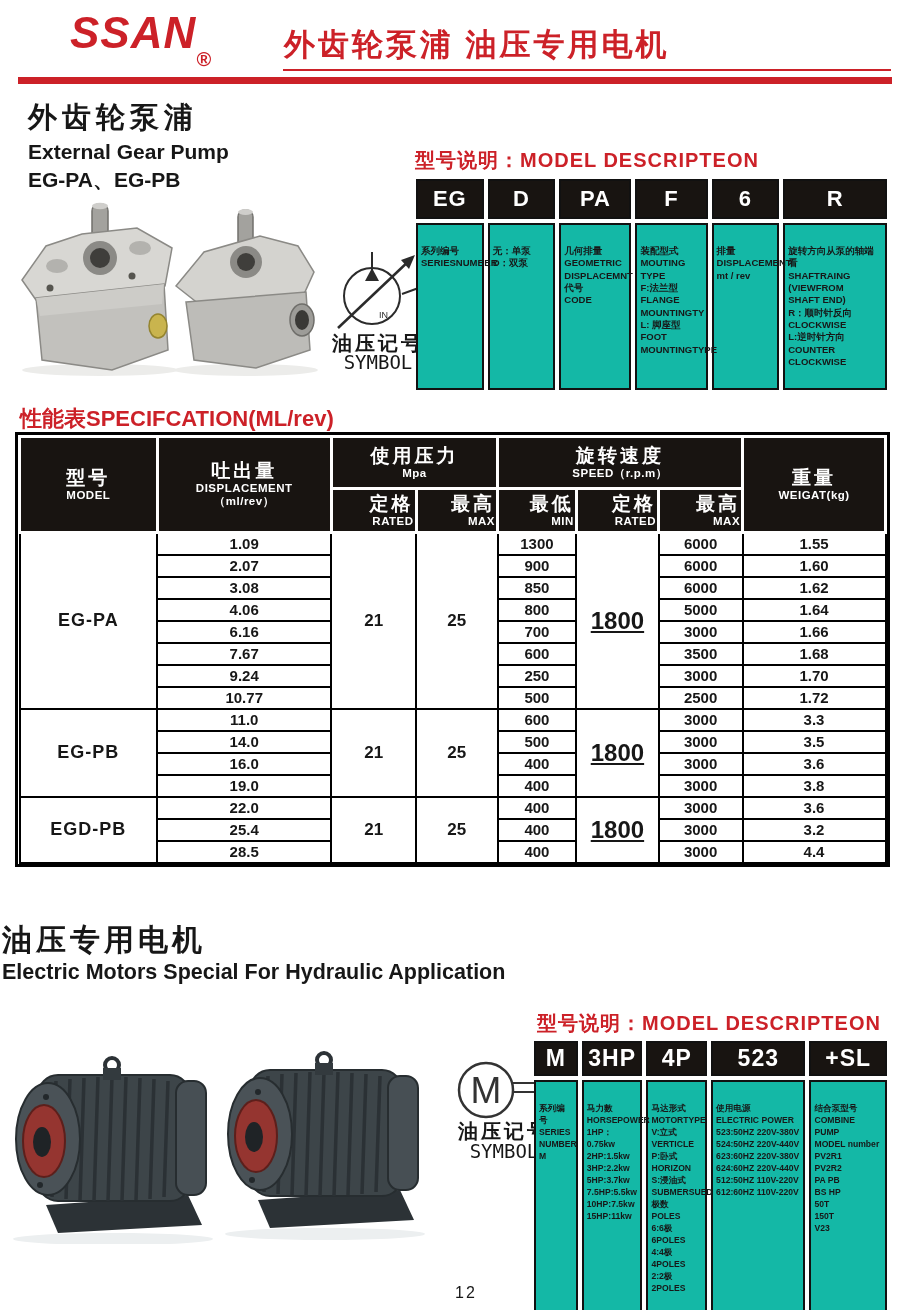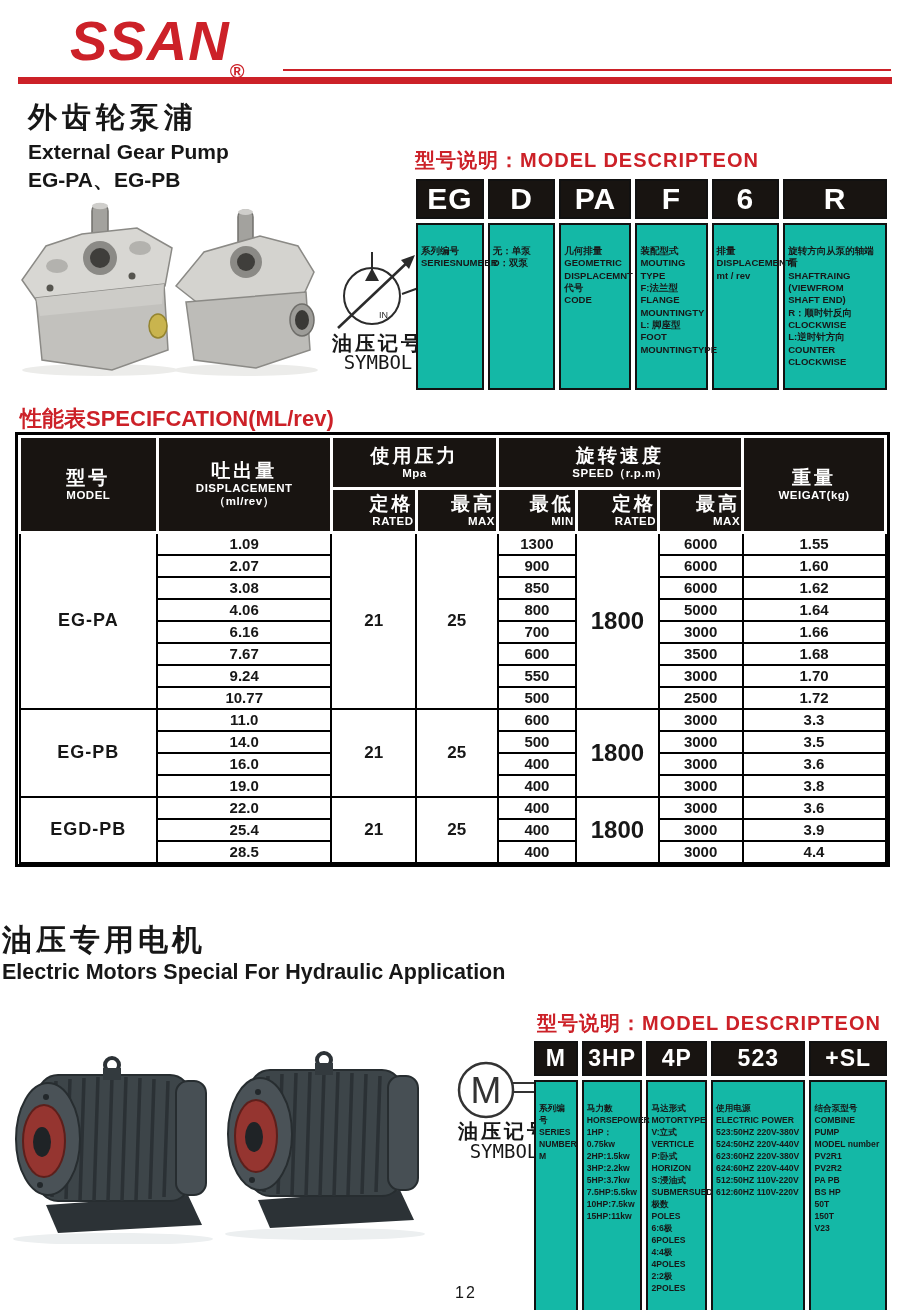--- a/index.html
+++ b/index.html
@@ -7,21 +7,21 @@
     --blk:#181411;
   }
   *{box-sizing:border-box;}
   body{margin:0;background:#ffffff;}
   .page{position:relative;width:900px;height:1310px;background:#fff;
         font-family:"Liberation Sans","DejaVu Sans",sans-serif;color:#171717;overflow:hidden;}
   .abs{position:absolute;}
 
   
   .logo{left:70px;top:8px;color:var(--red);font-style:italic;font-weight:bold;}
-  .logo-text{font-size:56px;letter-spacing:1px;}
+  .logo-text{font-size:44px;letter-spacing:1px;}
   .logo-reg{font-size:20px;vertical-align:-18px;}
   .header-title{left:284px;top:24px;font-size:31px;font-weight:bold;color:var(--red);letter-spacing:3px;}
   .header-underline{left:283px;top:69px;width:608px;height:2px;background:var(--red);}
   .header-bar{left:18px;top:77px;width:874px;height:7px;background:var(--red);}
 
   
   .pump-title-cn{left:28px;top:98px;font-size:29px;font-weight:bold;letter-spacing:5px;}
   .pump-title-en{left:28px;top:140px;font-size:21px;font-weight:bold;}
   .pump-models{left:28px;top:166px;font-size:21px;font-weight:bold;}
   .pump-photos{left:12px;top:200px;width:310px;height:180px;}
@@ -30,40 +30,40 @@
   .sym-en{font-size:19px;font-family:"DejaVu Sans Mono","Liberation Mono",monospace;text-align:center;}
   .pump-sym-cn{left:316px;top:330px;width:124px;}
   .pump-sym-en{left:316px;top:351px;width:124px;}
 
   
   .mdl-title{font-size:20px;font-weight:bold;color:var(--red);letter-spacing:1px;}
   .mdl1-title{left:415px;top:147px;}
   .mdl1{left:412px;top:175px;width:479px;}
   table.mdl{border-collapse:separate;border-spacing:4px;width:100%;table-layout:fixed;}
   .mdl td{border:2px solid #111;}
-  .mdl .code-cell{background:var(--blk);color:#fff;font-weight:bold;font-size:30px;
+  .mdl .code-cell{background:var(--blk);color:#fff;font-weight:bold;font-size:22px;
                   text-align:center;height:40px;letter-spacing:1px;}
   .mdl .detail-cell{background:#14b8a6;vertical-align:top;font-weight:bold;font-size:9.5px;
                     line-height:1.3;padding:20px 3px;white-space:pre-line;}
   .mdl1 .detail-cell{height:126px;}
 
   
   .spec-title{left:20px;top:404px;font-size:22px;font-weight:bold;color:var(--red);}
   .spec-wrap{left:15px;top:432px;width:875px;border:3px solid #000;}
   table.spec{border-collapse:collapse;width:100%;table-layout:fixed;}
   .spec th{background:var(--blk);color:#fff;border:3px solid #fff;font-weight:bold;padding:1px;}
   .spec th .cn{font-size:19px;letter-spacing:3px;line-height:1.15;}
   .spec th .en{font-size:11.5px;letter-spacing:0.5px;line-height:1.15;}
   .spec thead tr:first-child th{height:52px;}
   .spec thead tr:last-child th{height:44px;text-align:right;}
   .spec td{border:2px solid #000;text-align:center;font-weight:bold;font-size:15px;
            height:22px;padding:0;background:#fff;}
   .spec td.model-cell{font-size:18px;letter-spacing:1px;}
   .spec td.p-cell{font-size:17px;}
-  .spec td.speed-cell{font-size:24px;}
+  .spec td.speed-cell{font-size:24px;text-decoration:underline;}
 
   
   .motor-title-cn{left:2px;top:920px;font-size:30px;font-weight:bold;letter-spacing:4px;}
   .motor-title-en{left:2px;top:960px;font-size:21.5px;font-weight:bold;}
   .motor-photos{left:8px;top:1036px;width:430px;height:208px;}
   .motor-symbol{left:452px;top:1058px;width:106px;height:64px;}
   .motor-sym-cn{left:438px;top:1118px;width:132px;}
   .motor-sym-en{left:438px;top:1140px;width:132px;}
   .mdl2-title{left:537px;top:1010px;}
   .mdl2{left:530px;top:1037px;width:361px;}
@@ -74,20 +74,21 @@
   .page-number{left:16px;top:1284px;width:900px;text-align:center;font-size:16px;letter-spacing:2px;}
 </style>
 </head>
 <body>
 
 <div class="page">
 
   <div class="abs logo">
     <span class="logo-text">SSAN</span><span class="logo-reg">®</span>
   </div>
+  <div class="abs header-title">外齿轮泵浦 油压专用电机</div>
   <div class="abs header-underline"></div>
   <div class="abs header-bar"></div>
 
   <div class="abs pump-title-cn">外齿轮泵浦</div>
   <div class="abs pump-title-en">External Gear Pump</div>
   <div class="abs pump-models">EG-PA、EG-PB</div>
 
   <svg class="abs pump-photos" viewBox="0 0 310 180">
     <g>
       <ellipse cx="88" cy="170" rx="78" ry="6" fill="#ececea"></ellipse>
@@ -281,21 +282,21 @@
           <td>1.66</td>
         </tr>
         <tr>
           <td>7.67</td>
           <td>600</td>
           <td>3500</td>
           <td>1.68</td>
         </tr>
         <tr>
           <td>9.24</td>
-          <td>550</td>
+          <td>250</td>
           <td>3000</td>
           <td>1.70</td>
         </tr>
         <tr>
           <td>10.77</td>
           <td>500</td>
           <td>2500</td>
           <td>1.72</td>
         </tr>
 
@@ -335,21 +336,21 @@
           <td rowspan="3" class="p-cell">25</td>
           <td>400</td>
           <td rowspan="3" class="speed-cell">1800</td>
           <td>3000</td>
           <td>3.6</td>
         </tr>
         <tr>
           <td>25.4</td>
           <td>400</td>
           <td>3000</td>
-          <td>3.9</td>
+          <td>3.2</td>
         </tr>
         <tr>
           <td>28.5</td>
           <td>400</td>
           <td>3000</td>
           <td>4.4</td>
         </tr>
       </tbody>
     </table>
   </div>

